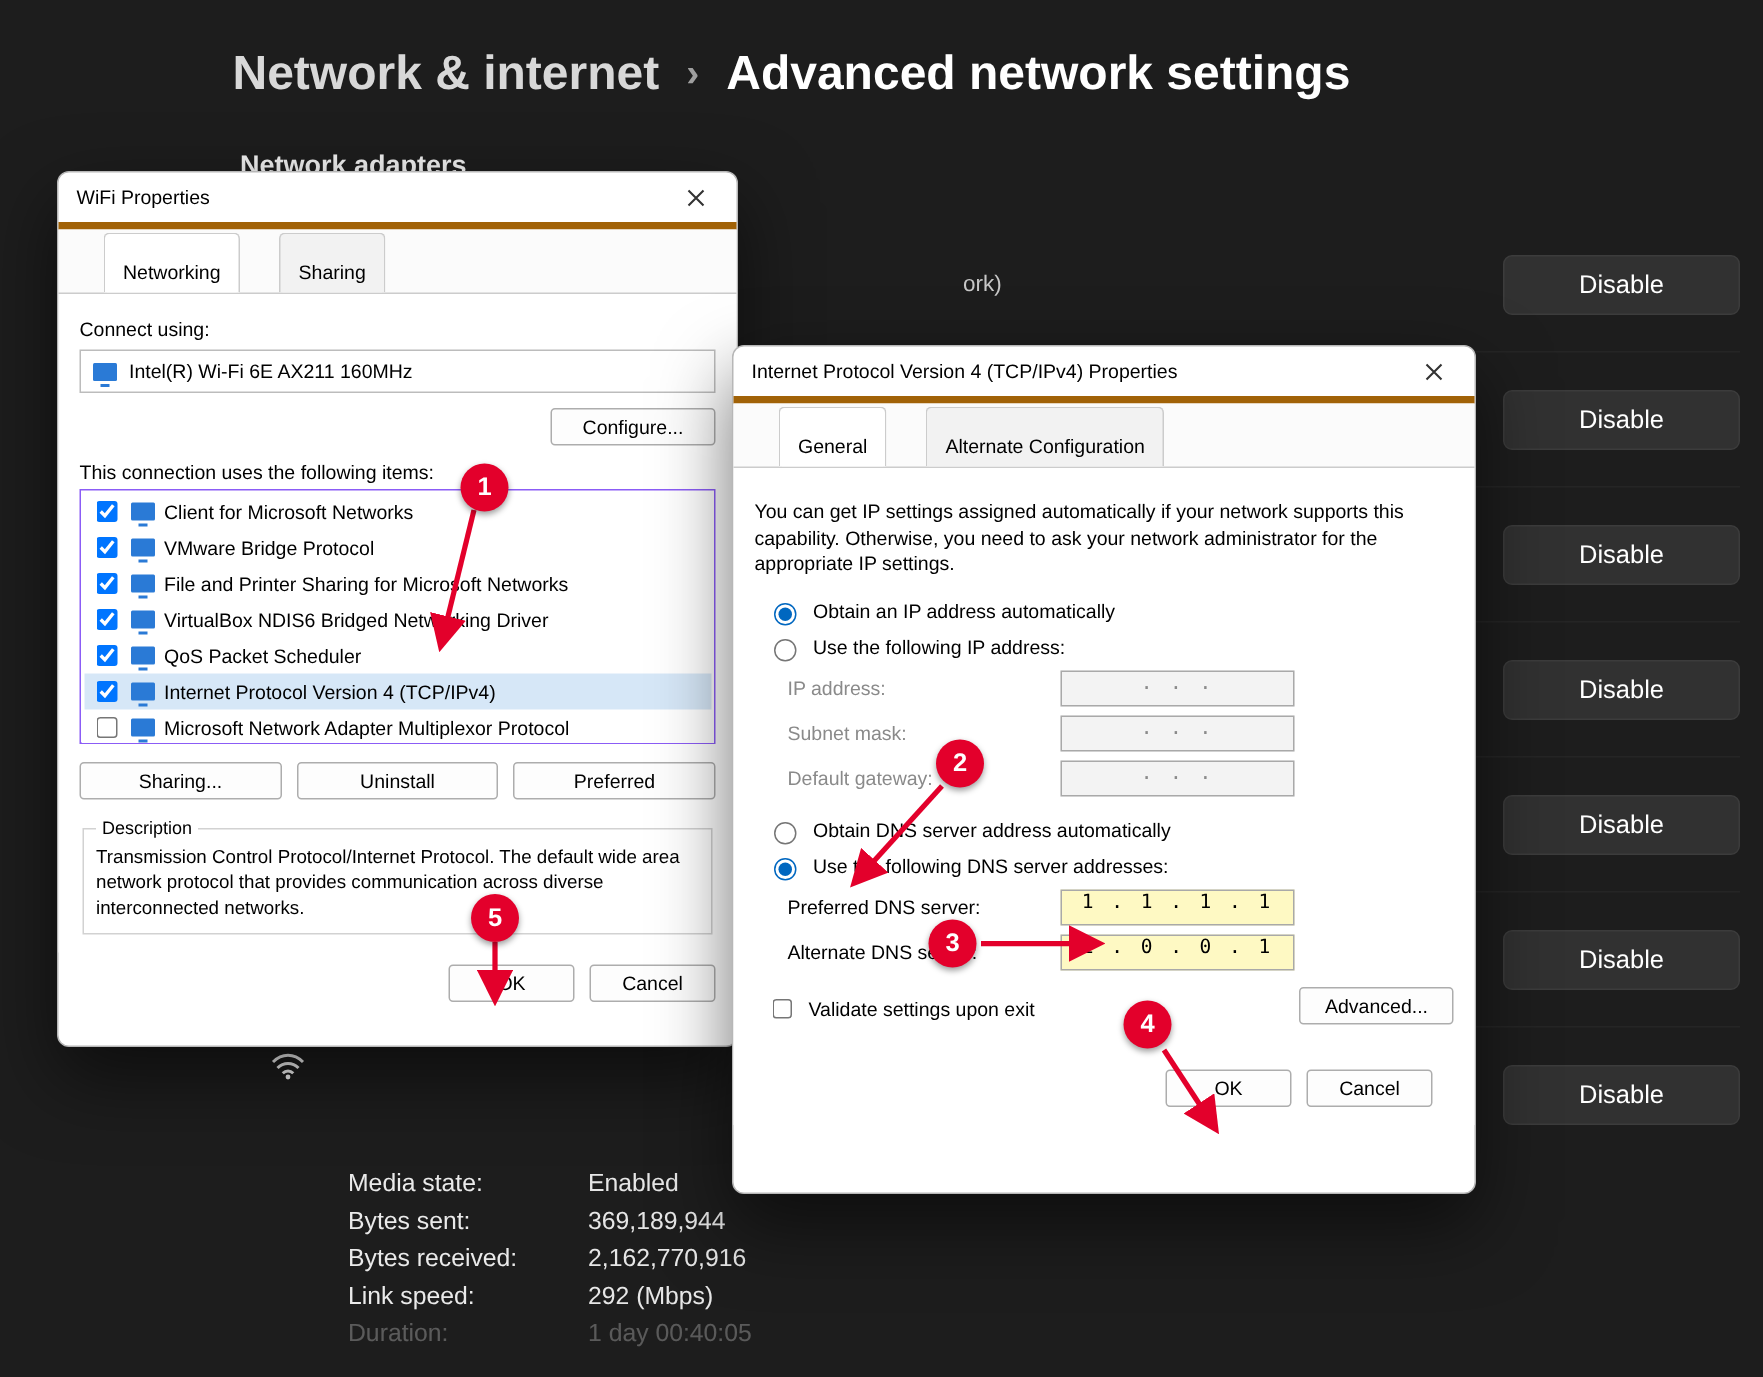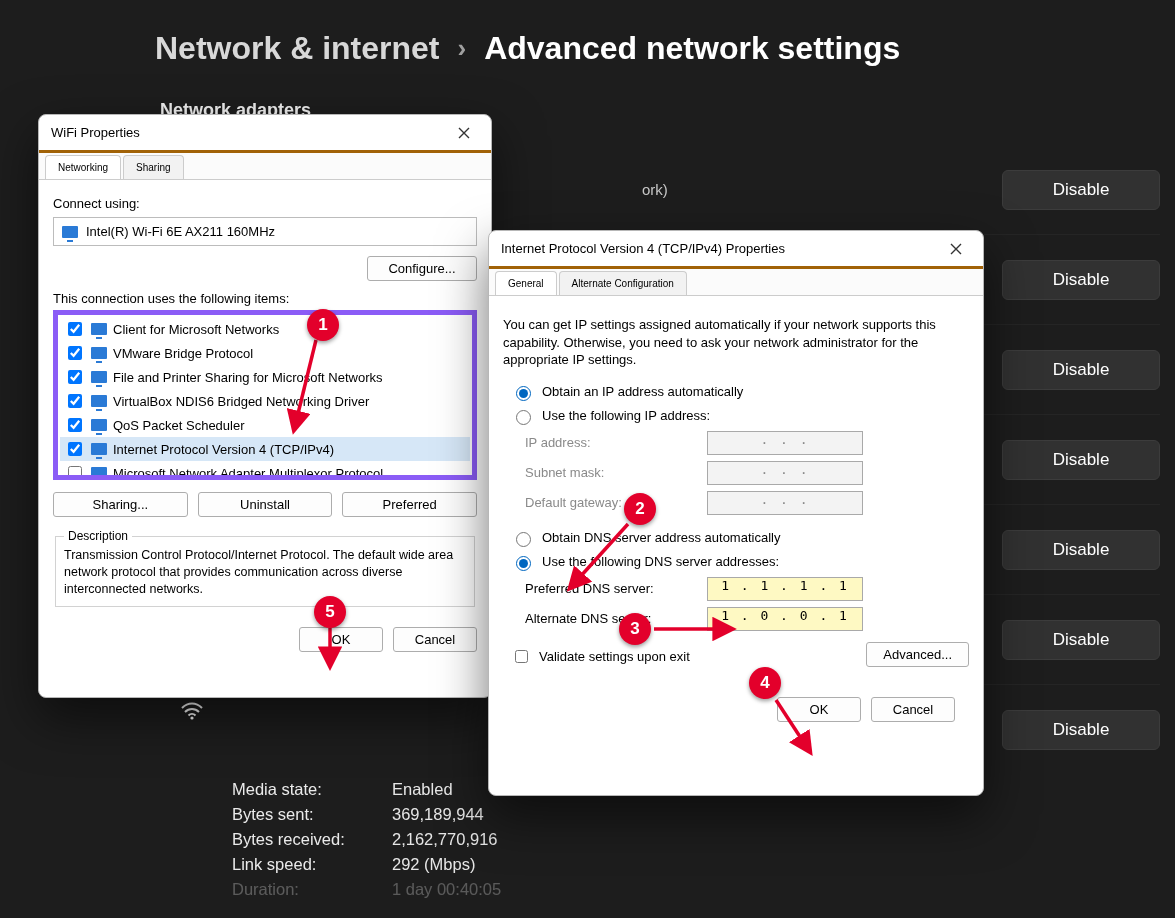--- a/index.html
+++ b/index.html
@@ -41,50 +41,50 @@
   .wifi-stats .lbl { width:140px; color:#eaeaea;}
   .wifi-stats .val { color:#e6e6e6;}
   
   .dlg {
     position:absolute; background:#fff; border:1px solid #b7b7b7; border-radius:8px;
     box-shadow:0 20px 50px rgba(0,0,0,.55);
     color:#000;
   }
   .dlg .titlebar {
     display:flex; align-items:center; justify-content:space-between;
-    height:38px; padding:0 12px; font-size:13px; border-bottom:3px solid #a16207;
+    height:38px; padding:0 12px; font-size:13px; border-bottom:5px solid #a16207;
   }
   .dlg .close {
     width:30px; height:26px; display:flex; align-items:center; justify-content:center;
     cursor:pointer; color:#444; border-radius:4px;
   }
   .tabs { display:flex; gap:0; padding:2px 6px 0 6px; background:#fbfbfb; border-bottom:1px solid #ccc;}
   .tabs .tab {
-    padding:6px 12px 6px 12px; font-size:10px; border:1px solid #ccc; border-bottom:none;
-    background:#fff; border-radius:4px 4px 0 0; margin-right:2px; cursor:pointer;
+    padding:18px 12px 6px 12px; font-size:13px; border:1px solid #ccc; border-bottom:none;
+    background:#fff; border-radius:4px 4px 0 0; margin-right:2px; cursor:pointer;margin-left:24px;
   }
   .tabs .tab.inactive { background:#f2f2f2; }
   .dlg .body { padding:12px 14px; font-size:13px; background:#fff;}
   
   #dlg1 { left:38px; top:114px; width:454px; height:584px; }
   #dlg1 .connect-label { margin:4px 0 6px 0;}
   #dlg1 .adapter-box {
     border:1px solid #bcbcbc; padding:6px 8px; display:flex; align-items:center; gap:8px;
     font-size:13px; margin-bottom:10px;
   }
   .net-ico { width:16px; height:12px; background:#2a7ad6; display:inline-block; border-radius:1px; position:relative;}
   .net-ico::after { content:""; position:absolute; width:6px; height:2px; background:#2a7ad6; bottom:-4px; left:5px;}
   #dlg1 .configure-row { text-align:right; margin:4px 0 10px 0;}
   .winbtn {
     border:1px solid #adadad; background:#fdfdfd; font-size:13px; padding:4px 16px;
     border-radius:3px; cursor:pointer; min-width:90px;
   }
   #dlg1 .items-label { margin-bottom:4px;}
   #dlg1 .items-box {
-    border:5px solid #8b5cf6; height:170px; overflow:auto; padding:2px 2px;
+    border:1px solid #8b5cf6; height:170px; overflow:auto; padding:2px 2px;
     background:#fff;
   }
   #dlg1 .item { display:flex; align-items:center; gap:6px; padding:2px 4px; font-size:13px; white-space:nowrap;}
   #dlg1 .item.selected { background:#d6e7f7;}
   #dlg1 .item input[type=checkbox]{ width:14px; height:14px; }
   #dlg1 .btn-row { display:flex; gap:10px; margin-top:12px;}
   #dlg1 .btn-row .winbtn { flex:1; }
   #dlg1 .desc-box {
     border:1px solid #d2d2d2; margin-top:12px; padding:4px 8px 8px 8px;
   }

